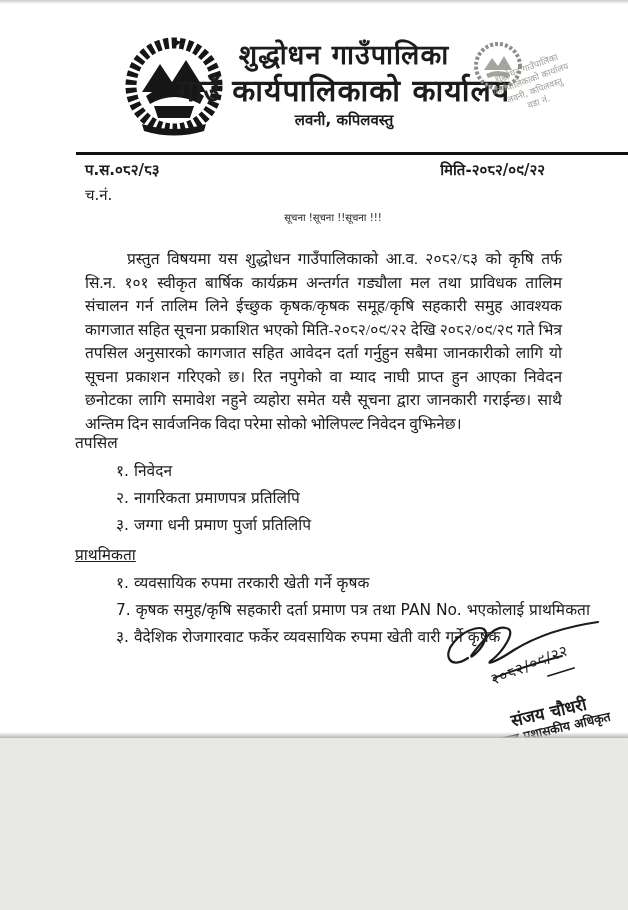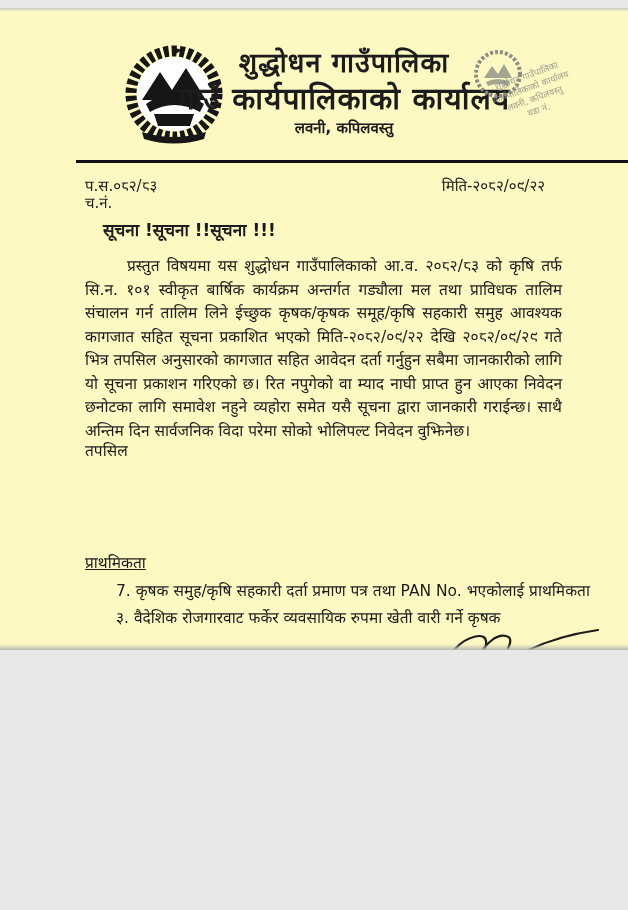--- a/index.html
+++ b/index.html
@@ -2,23 +2,23 @@
 <html lang="ne"><head>
 <meta charset="utf-8">
 <style>
   * { margin: 0; padding: 0; box-sizing: border-box; }
   html, body { background: #e8e8e6; }
   body { font-family: "DejaVu Sans", sans-serif; }
 
   .page {
     position: relative;
     width: 628px;
-    height: 642px;
-    margin: 8px auto;
-    background: #fef9c3;
+    height: 738px;
+    margin: 0 auto;
+    background: #ffffff;
     color: #1c1c1c;
     overflow: hidden;
   }
   .scan-edge-top {
     position: absolute; top: 0; left: 0; right: 0; height: 4px;
     background: linear-gradient(to bottom, #c9c9c5, rgba(255,255,255,0));
   }
   .scan-edge-bottom {
     position: absolute; bottom: 0; left: 0; right: 0; height: 6px;
     background: linear-gradient(to top, #b9b9b4, rgba(255,255,255,0));
@@ -44,40 +44,41 @@
     position: absolute; left: 6px; top: 48px; width: 150px;
     transform: rotate(-20deg); transform-origin: left top;
     font-size: 9px; line-height: 12px; text-align: center; opacity: .85;
   }
 
   .rule {
     position: absolute; top: 152px; left: 76px; right: 0; height: 3px; background: #111;
   }
 
   
-  .meta-row { position: absolute; top: 167px; left: 85px; right: 83px; font-size: 15px; font-weight: normal; }
+  .meta-row { position: absolute; top: 159px; left: 85px; right: 83px; font-size: 15px; font-weight: bold; }
   .ref-no  { float: left; }
   .doc-date{ float: right; text-align: right; }
   .dispatch { position: absolute; top: 184px; left: 85px; font-size: 15px; font-weight: normal; }
 
   
   .notice-row {
     position: absolute; top: 210px; left: 103px; right: 65px;
-    display: flex; justify-content: flex-start;
-    font-size: 17px; font-weight: bold;
+    display: flex; justify-content: center;
+    font-size: 10px; font-weight: normal;
   }
 
   
   .body-para {
     position: absolute; top: 247px; left: 85px; width: 477px;
     font-size: 15.5px; line-height: 23.5px; text-align: justify;
     text-indent: 42px;
+    font-family: Liberation Serif, serif;
   }
 
-  .section-heading { position: absolute; left: 85px; font-size: 15.5px; }
+  .section-heading { position: absolute; left: 75px; font-size: 15.5px; }
   .tapasil-heading  { top: 431px; }
   .priority-heading { top: 543px; text-decoration: underline; }
 
   .doc-list { position: absolute; left: 116px; list-style: none; font-size: 15.5px; }
   .tapasil-list  { top: 458px; }
   .priority-list { top: 570px; }
   .doc-list li { line-height: 27px; }
 
   
   .sig-area { position: absolute; left: 430px; top: 612px; width: 190px; height: 160px; }
@@ -150,23 +151,29 @@
 
   <div class="notice-row">
     <span>सूचना !</span>
     <span>सूचना !!</span>
     <span>सूचना !!!</span>
   </div>
 
   <p class="body-para">प्रस्तुत विषयमा यस शुद्धोधन गाउँपालिकाको आ.व. २०८२/८३ को कृषि तर्फ सि.न. १०१ स्वीकृत बार्षिक कार्यक्रम अन्तर्गत गड्यौला मल तथा प्राविधक तालिम संचालन गर्न तालिम लिने ईच्छुक कृषक/कृषक समूह/कृषि सहकारी समुह आवश्यक कागजात सहित सूचना प्रकाशित भएको मिति-२०८२/०९/२२ देखि २०८२/०९/२९ गते भित्र तपसिल अनुसारको कागजात सहित आवेदन दर्ता गर्नुहुन सबैमा जानकारीको लागि यो सूचना प्रकाशन गरिएको छ। रित नपुगेको वा म्याद नाघी प्राप्त हुन आएका निवेदन छनोटका लागि समावेश नहुने व्यहोरा समेत यसै सूचना द्वारा जानकारी गराईन्छ। साथै अन्तिम दिन सार्वजनिक विदा परेमा सोको भोलिपल्ट निवेदन वुझिनेछ।</p>
 
   <div class="section-heading tapasil-heading">तपसिल</div>
+  <ul class="doc-list tapasil-list">
+    <li>१. निवेदन</li>
+    <li>२. नागरिकता प्रमाणपत्र प्रतिलिपि</li>
+    <li>३. जग्गा धनी प्रमाण पुर्जा प्रतिलिपि</li>
+  </ul>
 
   <div class="section-heading priority-heading">प्राथमिकता</div>
   <ul class="doc-list priority-list">
+    <li>१. व्यवसायिक रुपमा तरकारी खेती गर्ने कृषक</li>
     <li>7. कृषक समुह/कृषि सहकारी दर्ता प्रमाण पत्र तथा PAN No. भएकोलाई प्राथमिकता</li>
     <li>३. वैदेशिक रोजगारवाट फर्केर व्यवसायिक रुपमा खेती वारी गर्ने कृषक</li>
   </ul>
 
   <div class="sig-area">
     <svg class="sig-svg" width="190" height="90" viewBox="0 0 190 90" xmlns="http://www.w3.org/2000/svg">
       <path d="M38 46 C 20 58, 12 44, 24 30 C 36 16, 58 10, 56 24 C 54 38, 34 52, 44 40 C 58 22, 66 14, 76 16 C 88 18, 72 40, 62 48 C 54 54, 66 50, 84 38 C 110 22, 140 14, 168 10" fill="none" stroke="#1c1c1c" stroke-width="2.2" stroke-linecap="round"></path>
       <path d="M64 66 C 84 58, 110 50, 132 44" fill="none" stroke="#1c1c1c" stroke-width="2" stroke-linecap="round"></path>
       <path d="M118 64 L 144 56" fill="none" stroke="#1c1c1c" stroke-width="1.8" stroke-linecap="round"></path>
     </svg>

